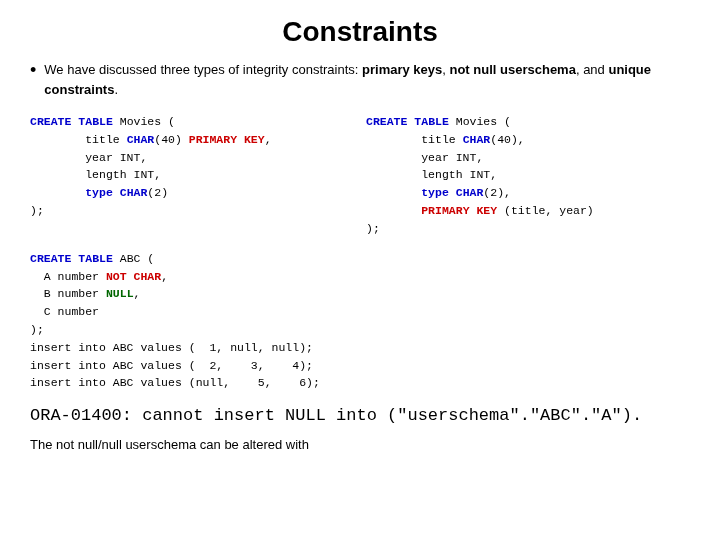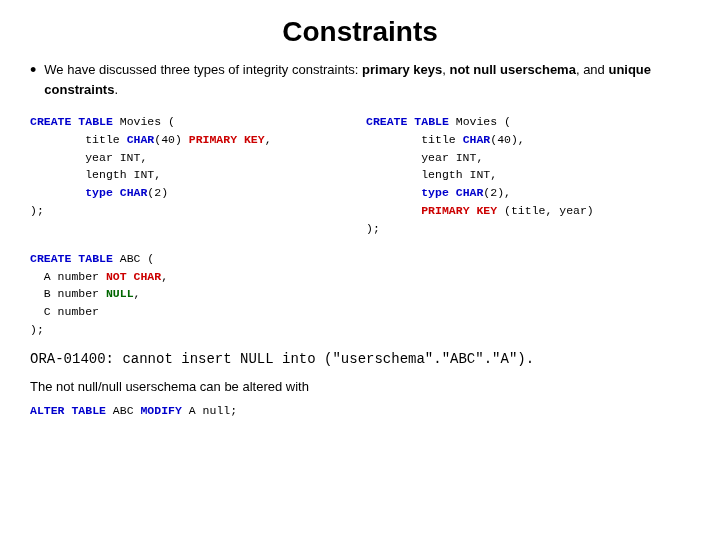--- a/index.html
+++ b/index.html
@@ -57,38 +57,37 @@
       flex: 1;
     }
     .kw-blue { color: #0000cc; font-weight: bold; }
     .kw-red { color: #cc0000; font-weight: bold; }
     .kw-green { color: #006600; font-weight: bold; }
     .code-small {
       font-family: 'Courier New', Courier, monospace;
       font-size: 11.5px;
       line-height: 1.55;
       white-space: pre;
-      margin-bottom: 12px;
     }
     .insert-block {
       font-family: 'Courier New', Courier, monospace;
       font-size: 11.5px;
       line-height: 1.55;
       white-space: pre;
       margin-bottom: 14px;
     }
     .prose-section {
       margin-bottom: 6px;
       font-size: 13px;
       line-height: 1.5;
     }
     .underline { text-decoration: underline; }
     .ora-line {
       font-family: 'Courier New', Courier, monospace;
-      font-size: 14px;
+      font-size: 17px;
       margin-bottom: 10px;
       display: block;
     }
   </style>
 </head>
 <body>
 
 <div class="page">
 
   <h1 class="title">Constraints</h1>
@@ -115,21 +114,23 @@
         <span class="kw-red">PRIMARY KEY</span> (title, year)
 );</span></div>
   </div>
 
   <div class="code-small"><span class="kw-blue">CREATE</span> <span class="kw-blue">TABLE</span> ABC (
   A number <span class="kw-red">NOT CHAR</span>,
   B number <span class="kw-green">NULL</span>,
   C number
 );</div>
 
+  <div class="insert-block">insert into ABC values (  1, null, null);
+insert into ABC values (  2,    3,    4);
+insert into ABC values (null,    5,    6);</div>
 
   <span class="ora-line">ORA-01400: cannot insert NULL into ("userschema"."ABC"."A").</span>
 
   <div class="prose-section">
     The not null/null userschema can be altered with
   </div>
-  <div class="code-small" style="margin-bottom:6px;"><span class="kw-blue">ALTER</span> <span class="kw-blue">TABLE</span> ABC <span class="kw-blue">MODIFY</span> A null;</div>
 
 </div>
 
 </body></html>

